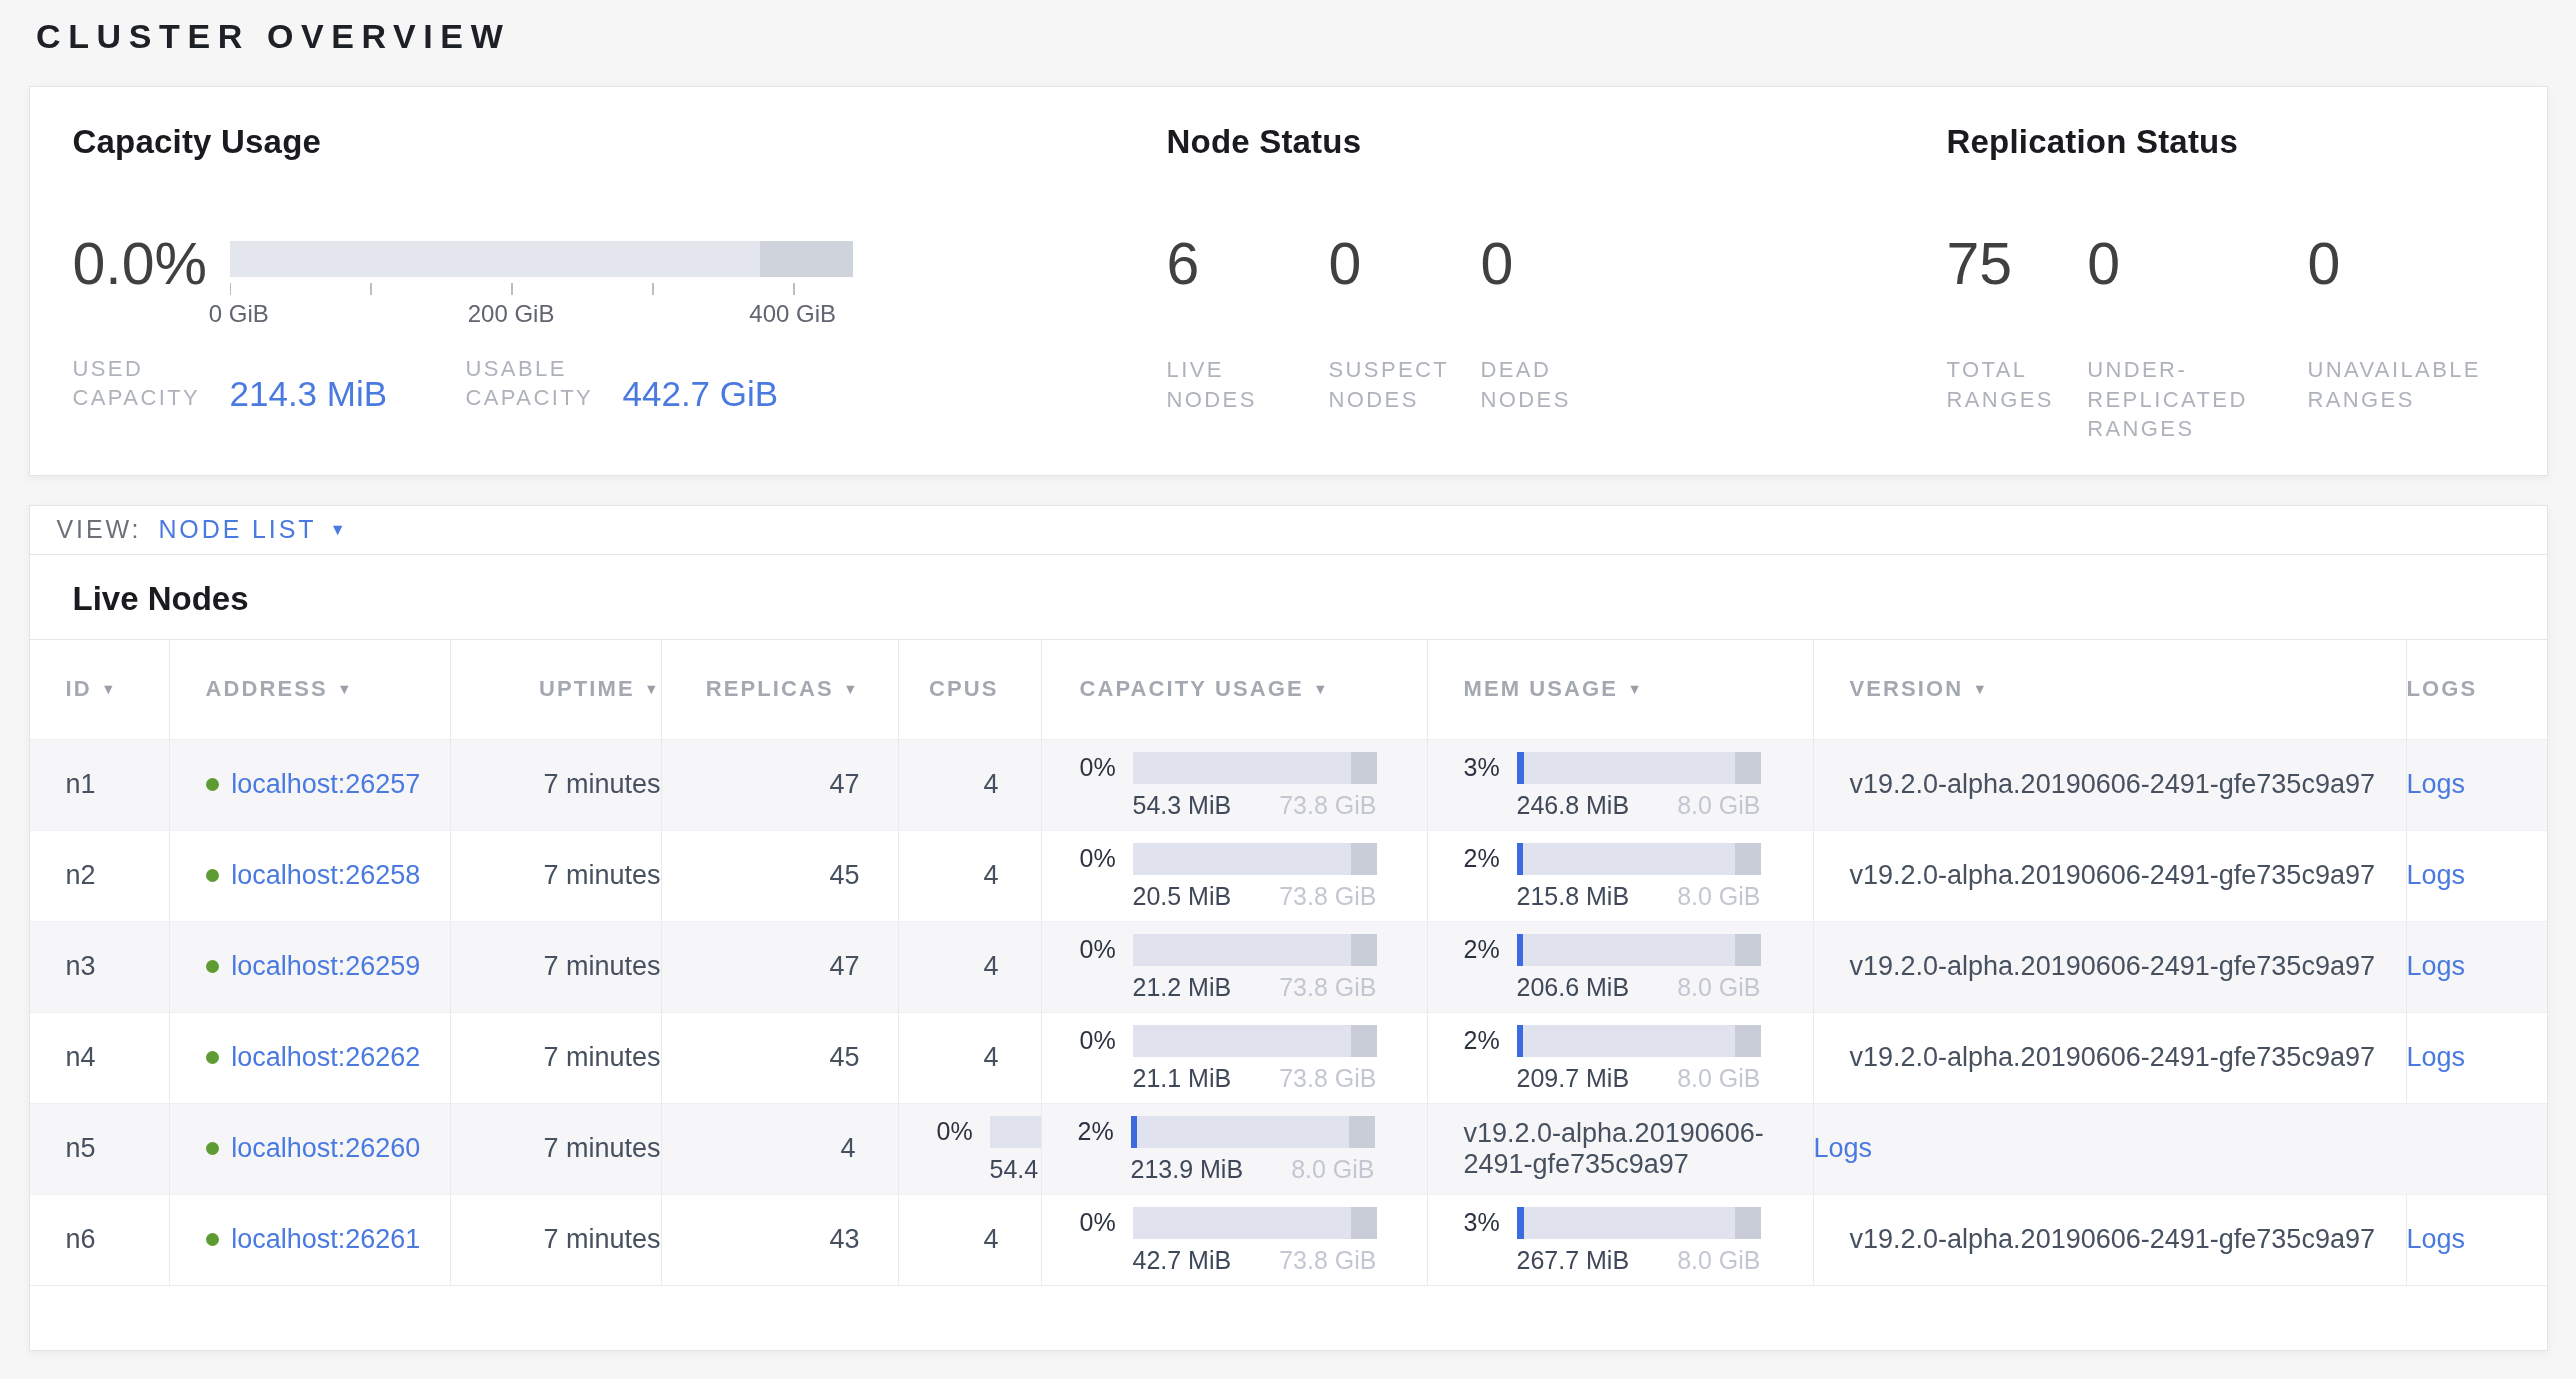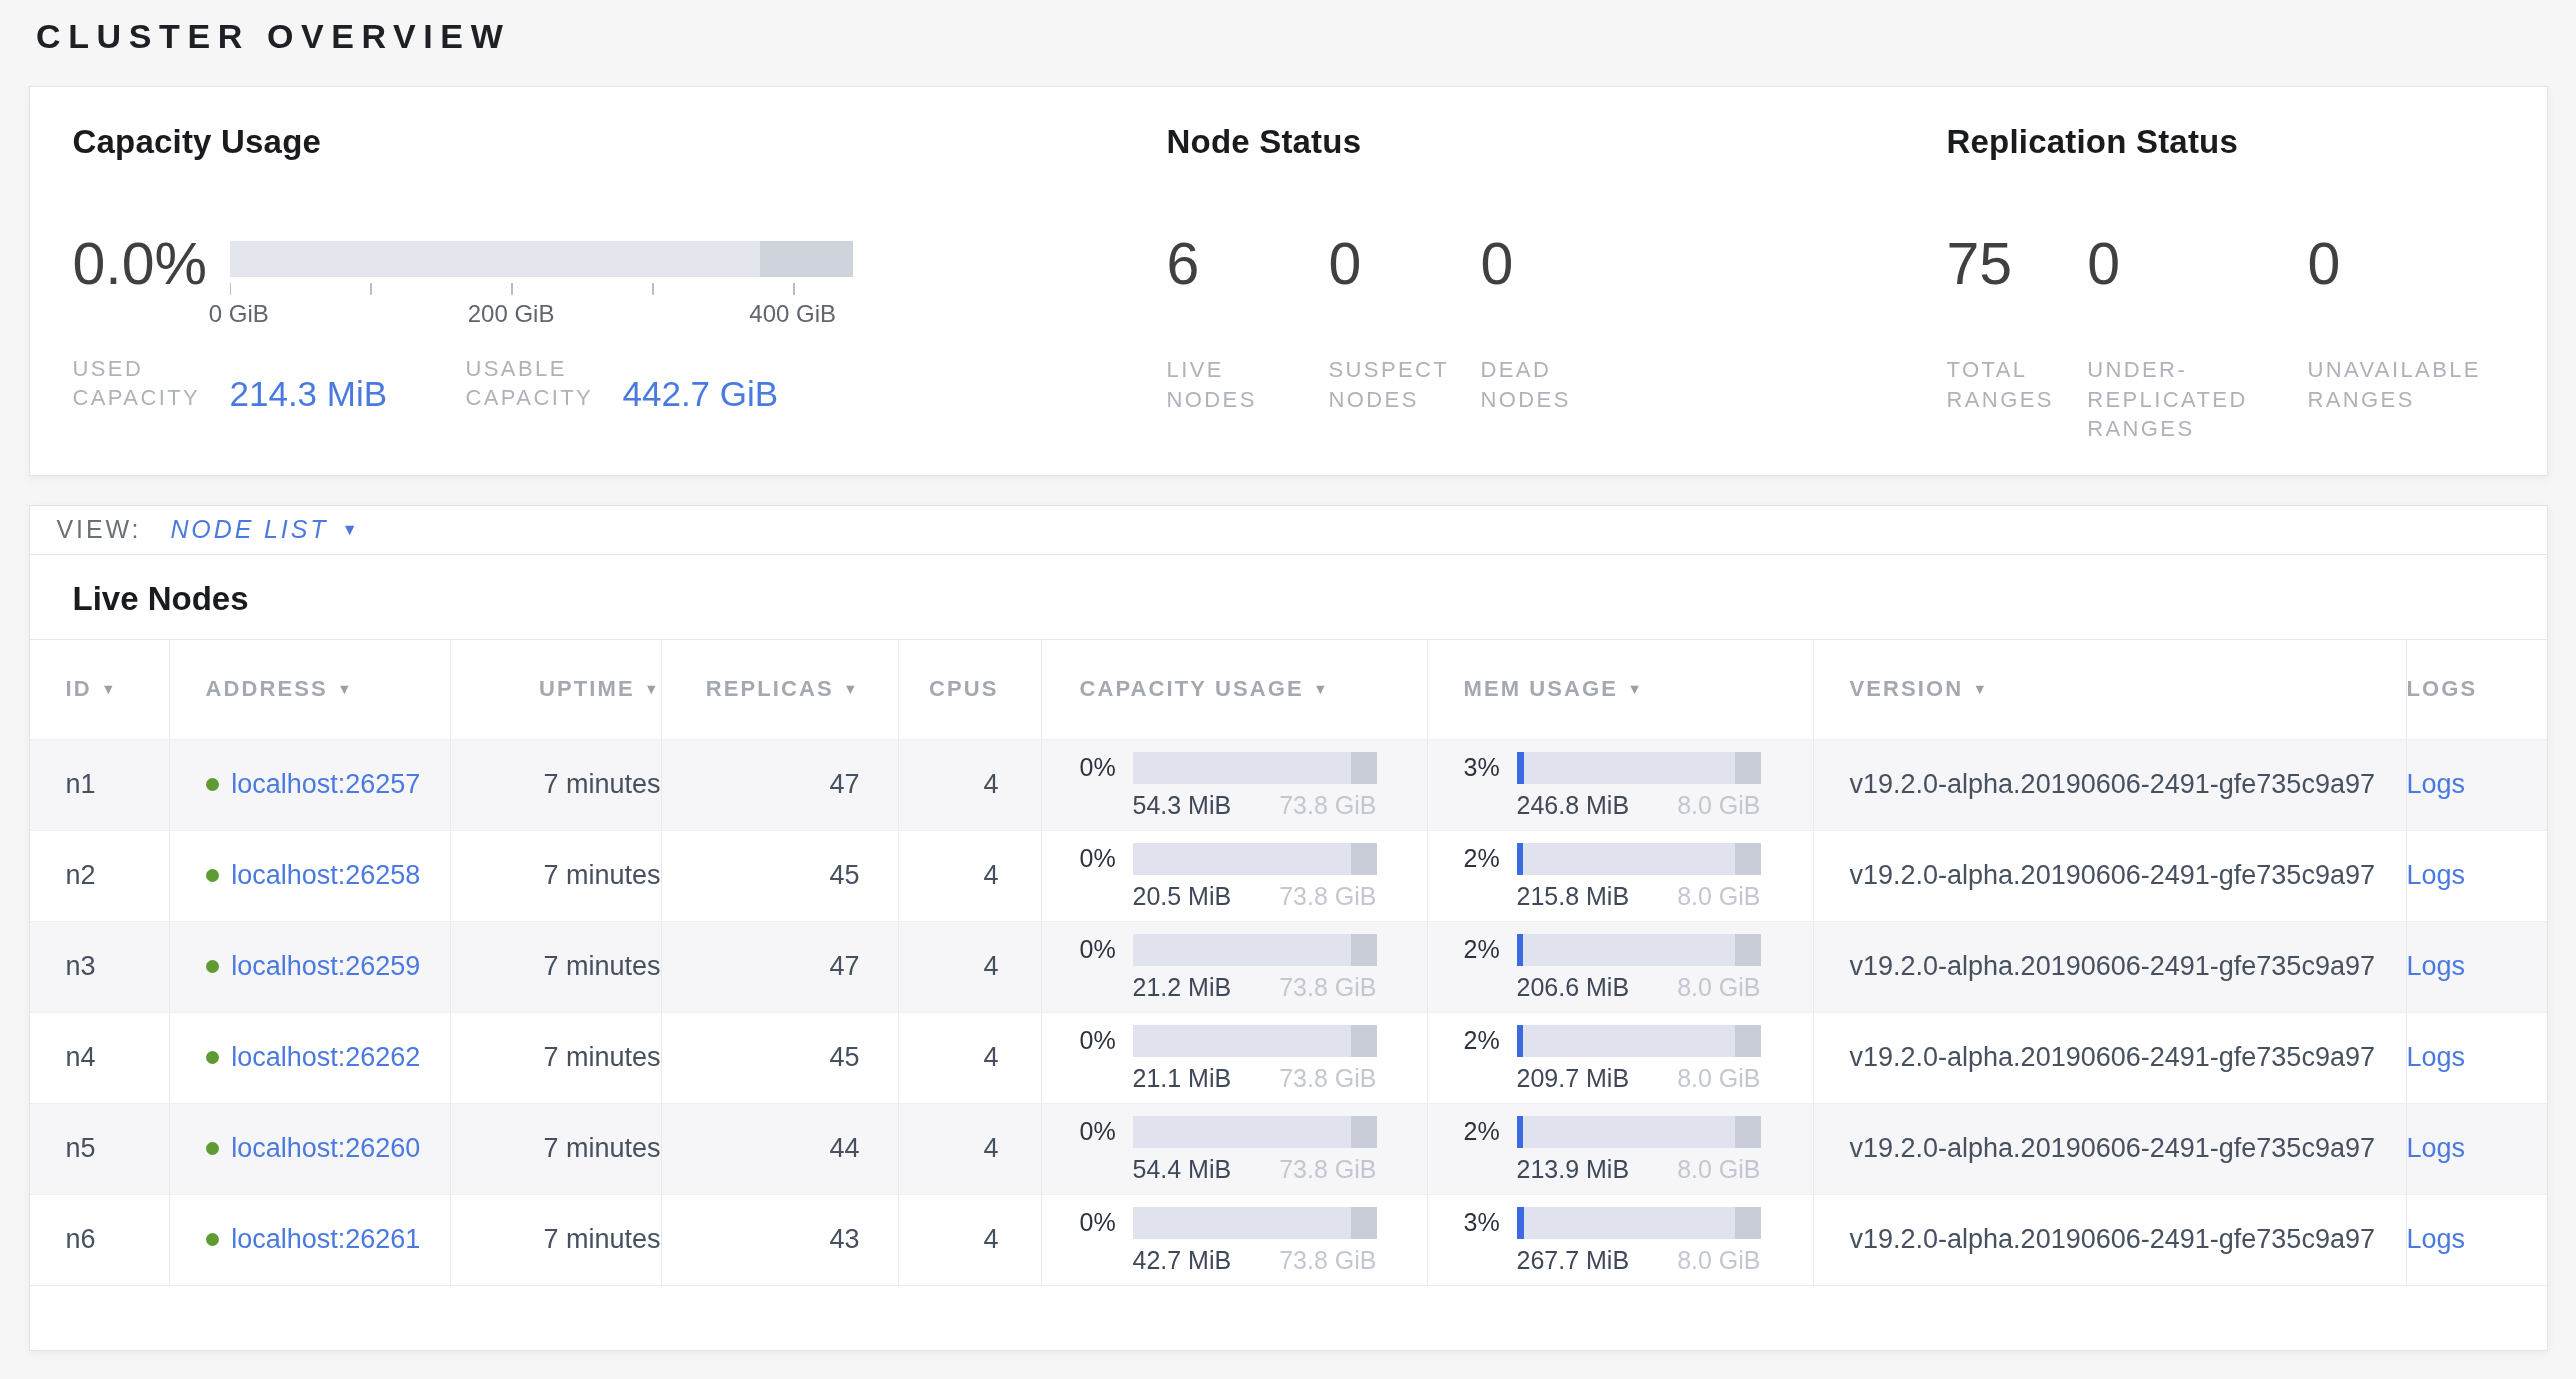--- a/index.html
+++ b/index.html
@@ -92,21 +92,21 @@
   
   .table-card { padding: 0; }
   .view-bar {
     height: 49px; display: flex; align-items: center;
     padding-left: 27px; border-bottom: 1px solid #e3e4e6;
   }
   .view-label { font-size: 25px; letter-spacing: 2.9px; color: #6b7179; }
   .view-select {
     background: none; border: none; cursor: pointer;
     font-family: inherit; font-size: 25px; letter-spacing: 2.9px;
-    color: #4a7ae0; margin-left: 29px; display: flex; align-items: center; font-style: italic;
+    color: #4a7ae0; margin-left: 17px; display: flex; align-items: center;
   }
   .view-select .caret { font-size: 16px; margin-left: 13.3px; color: #4a7ae0; }
 
   h2.table-title {
     font-size: 33px; font-weight: 600; color: #191b1f;
     padding: 25px 43px 21px 43px;
   }
 
   .trow {
     display: grid;
@@ -469,21 +469,20 @@
         </div>
       </div>
 
       <div class="trow alt">
         <div class="c pad-l">n5</div>
         <div class="c pad-l">
           <span class="dot"></span>
           <a class="link">localhost:26260</a>
         </div>
         <div class="c right c-uptime">7 minutes</div>
-        <div class="c right c-replicas">44</div>
         <div class="c right c-cpus">4</div>
         <div class="c c-usage" style="padding-left:38px">
           <div>
             <div class="u-top">
               <span class="pct">0%</span>
               <div class="mini">
                 <div class="mfill" style="width: 0%;"></div>
                 <div class="mdark"></div>
               </div>
             </div>

